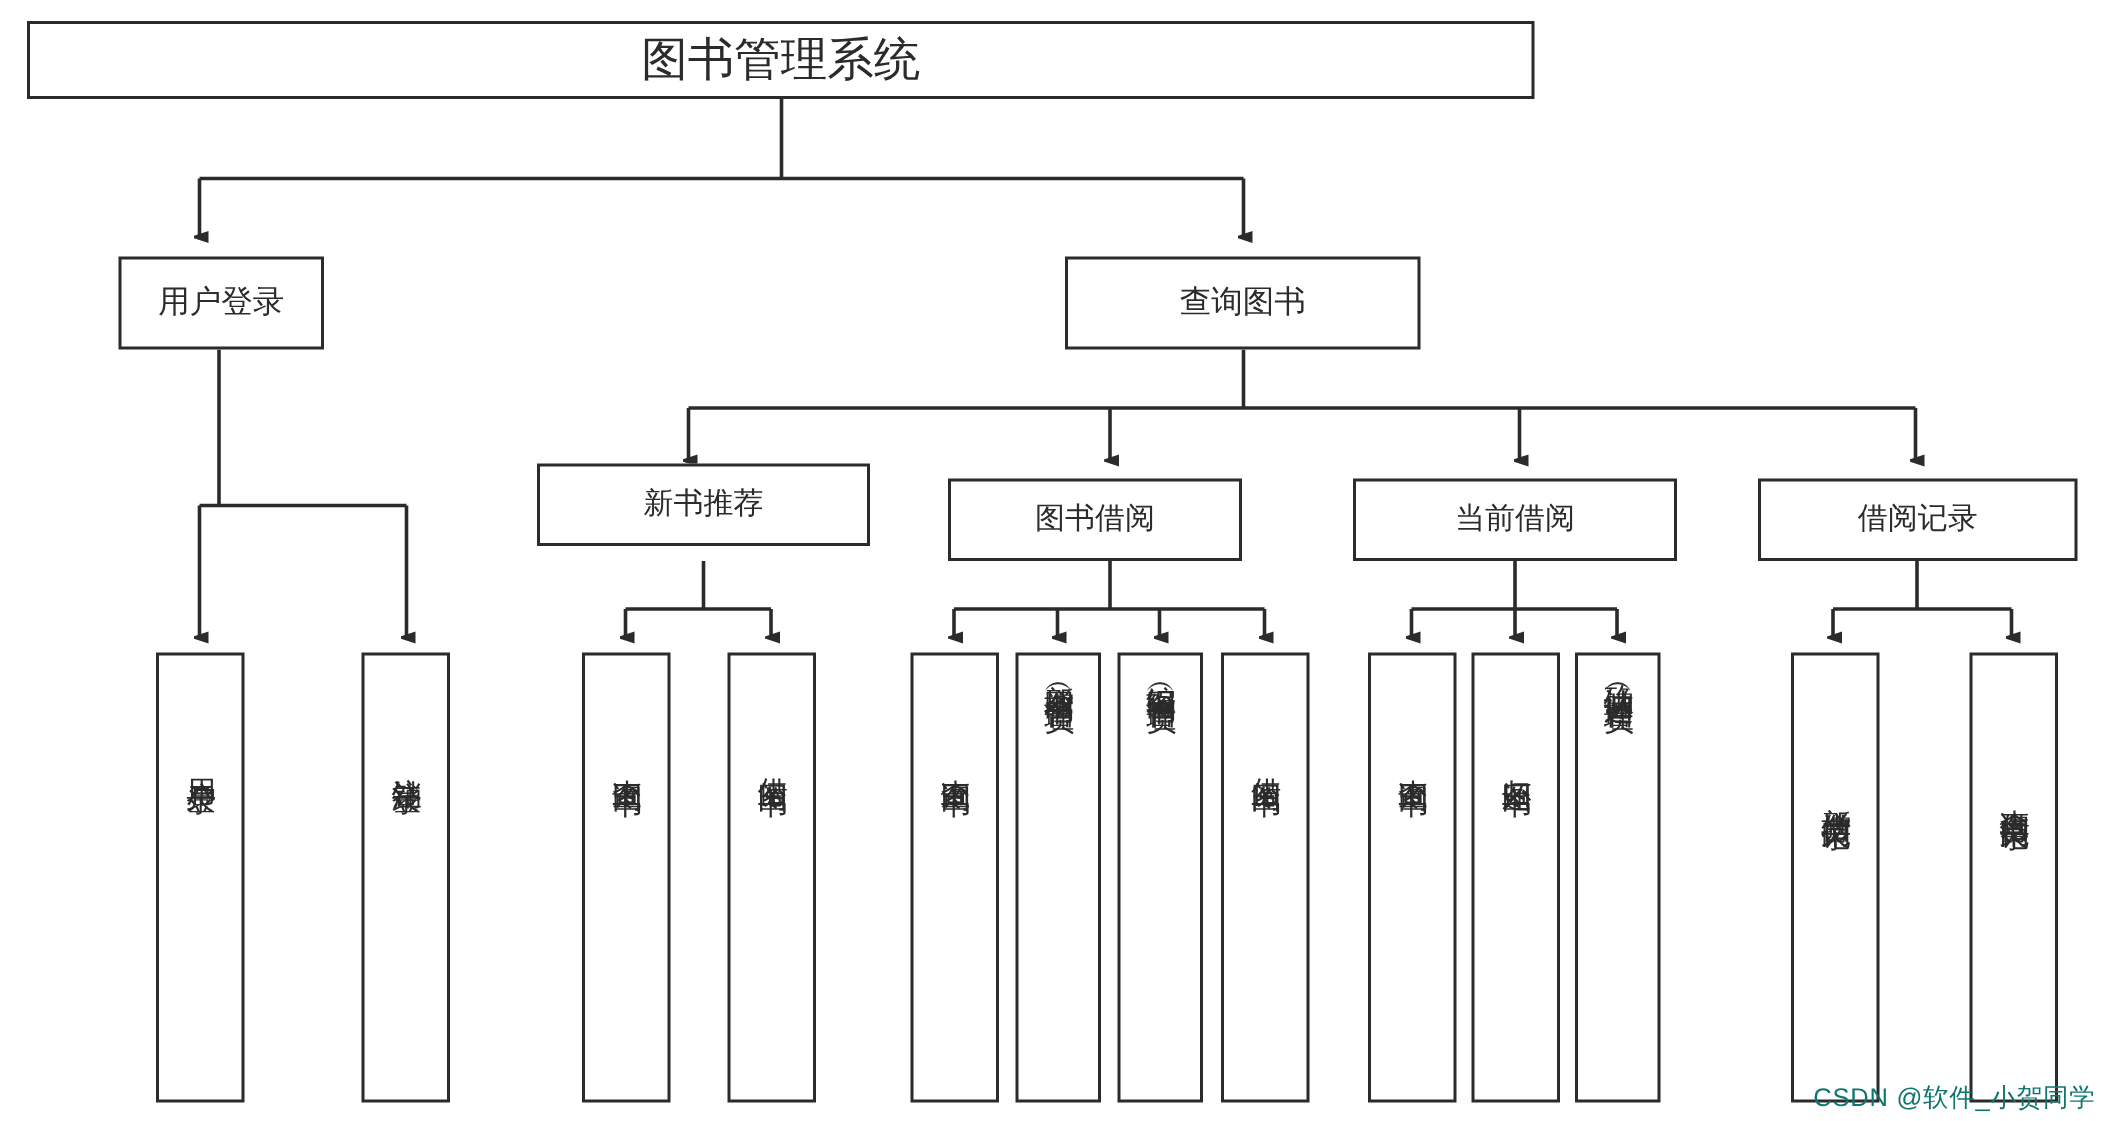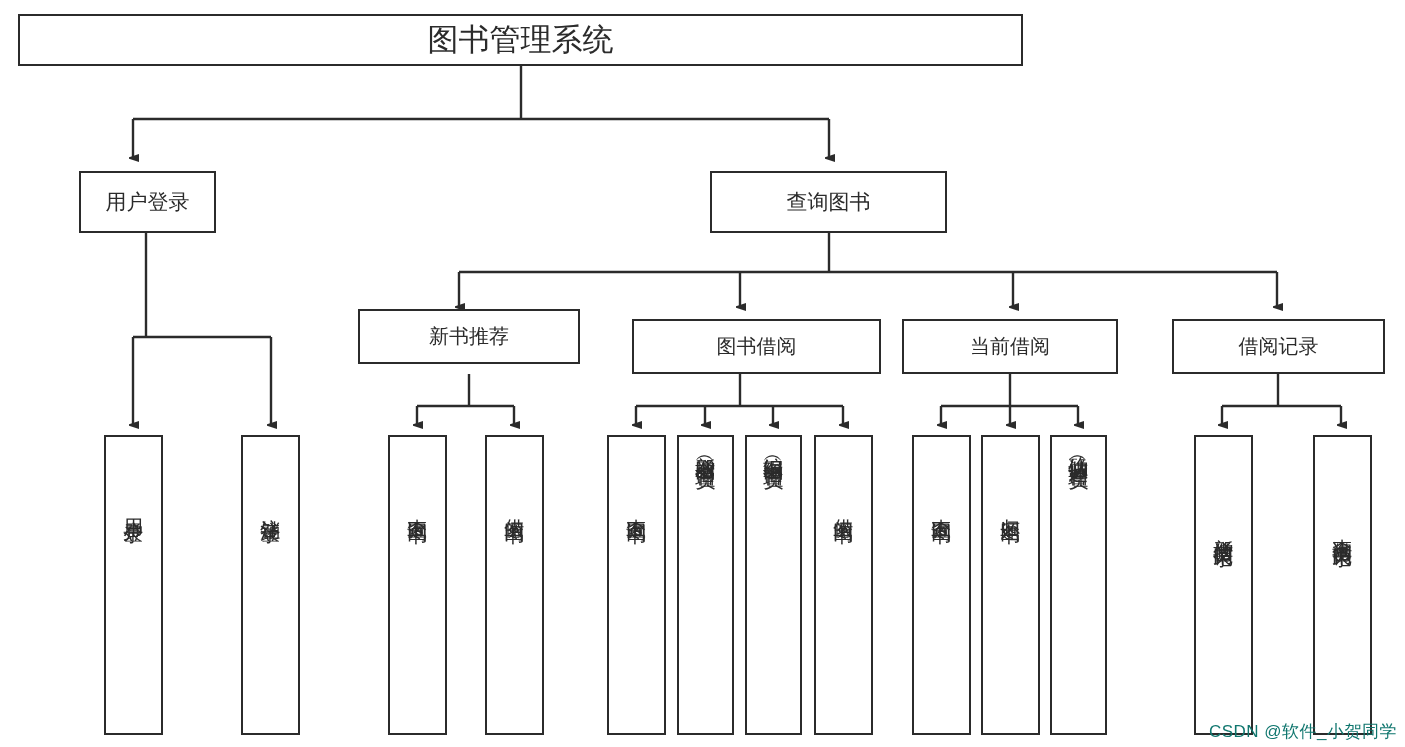--- a/index.html
+++ b/index.html
@@ -144,21 +144,21 @@
   <div class="node level2" style="left:79px; top:171px; width:137px; height:62px;">
     <span>用户登录</span>
   </div>
   <div class="node level2" style="left:710px; top:171px; width:237px; height:62px;">
     <span>查询图书</span>
   </div>
 
   <div class="node level3" style="left:358px; top:309px; width:222px; height:55px;">
     <span>新书推荐</span>
   </div>
-  <div class="node level3" style="left:632px; top:319px; width:249px; height:55px;justify-content:center;">
+  <div class="node level3" style="left:632px; top:319px; width:196px; height:55px;justify-content:center;">
     <span>图书借阅</span>
   </div>
   <div class="node level3" style="left:1172px; top:319px; width:213px; height:55px;">
     <span>借阅记录</span>
   </div>
   <div class="node level3" style="left:902px; top:319px; width:216px; height:55px;">
     <span>当前借阅</span>
   </div>
 
   <div class="node leaf midalign" style="left:104px; top:435px; width:59px; height:300px;">

